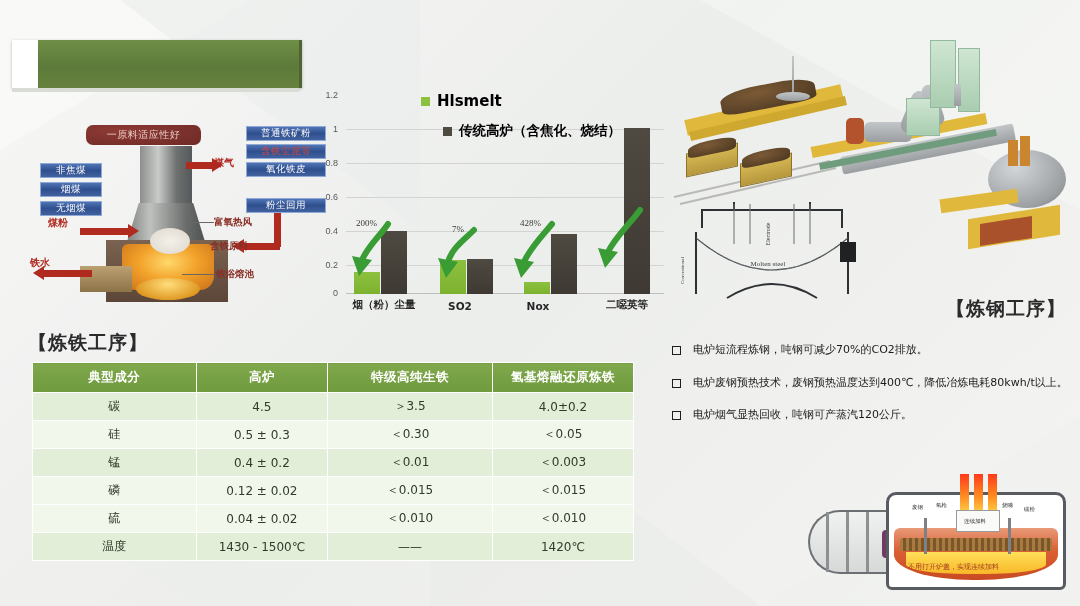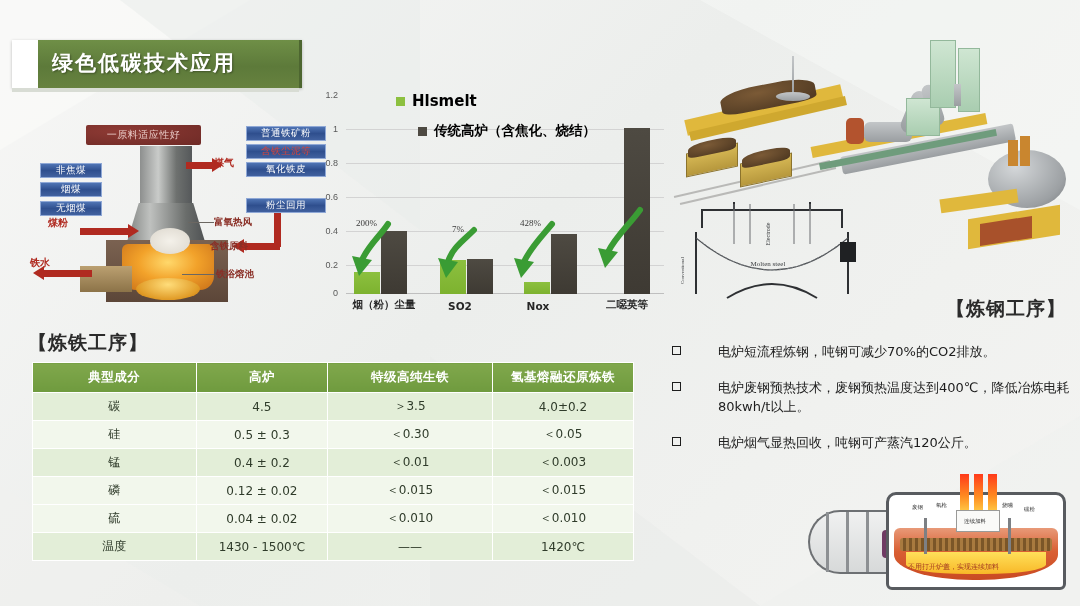--- a/index.html
+++ b/index.html
@@ -36,21 +36,21 @@
     color:#ffffff; font-size:21px; letter-spacing:2px; font-weight:bold;
     font-family:"DejaVu Sans","Liberation Sans",sans-serif;
     text-shadow: 1px 1px 2px rgba(0,0,0,.35);
   }
 
   
   .ironmaking { position:absolute; left:18px; top:118px; width:300px; height:200px; }
   .oval-label {
     position:absolute; left:68px; top:7px; width:115px; height:20px;
     background: radial-gradient(ellipse at 30% 30%, #8e3a34 0%, #6e2a26 100%);
-    border-radius: 2px; color:#e8c9c5; font-size:10px;
+    border-radius: 7px; color:#e8c9c5; font-size:10px;
     display:flex; align-items:center; justify-content:center; letter-spacing:.5px;
     font-family:"DejaVu Sans","Liberation Sans",sans-serif;
   }
   .bluebox {
     position:absolute; height:15px;
     background: linear-gradient(180deg,#4f74b4 0%,#2f4f8e 50%,#41619f 100%);
     border:1px solid #8fa8d6;
     color:#ffffff; font-size:9.5px; display:flex; align-items:center; justify-content:center;
     font-family:"DejaVu Sans","Liberation Sans",sans-serif; letter-spacing:.5px;
   }
@@ -97,21 +97,21 @@
   .gridline { position:absolute; left:34px; right:0; height:1px; background:#d3d3d3; }
   .axis-base { position:absolute; left:34px; right:0; bottom:28px; height:1px; background:#bfbfbf; }
   .group { position:absolute; bottom:0; display:flex; align-items:flex-end; gap:1px; }
   .bar { width:26px; }
   .bar.g { background: linear-gradient(180deg,#8cc03f 0%,#7db22f 100%); }
   .bar.d { background: linear-gradient(180deg,#4e4a42 0%,#3e3a33 100%); }
   .xlab { position:absolute; bottom:4px; font-size:10.5px; color:#262626; font-weight:bold;
     text-align:center; font-family:"DejaVu Sans","Liberation Sans",sans-serif; }
   .pct { position:absolute; font-size:9px; color:#3a3a3a; font-family:"Liberation Serif",serif; }
   .legend-item { position:absolute; display:flex; align-items:center; gap:7px;
-    font-weight:bold; font-family:"DejaVu Sans","Liberation Serif",serif; }
+    font-weight:bold; font-family:"DejaVu Sans","Liberation Serif",serif;margin-left:25px; }
   .legend-sw { width:9px; height:9px; display:inline-block; }
   .arrow-green { position:absolute; }
 
   
   .tbl { position:absolute; left:32px; top:362px; width:602px; border-collapse:collapse;
     font-family:"DejaVu Sans","Liberation Sans",sans-serif; }
   .tbl th { background: linear-gradient(180deg,#80a84c 0%,#6f9a3e 100%); color:#ffffff;
     font-size:12.5px; padding:6px 2px; border:1px solid #ffffff; font-weight:bold; letter-spacing:.5px; }
   .tbl td { font-size:12px; padding:5px 2px; text-align:center; border:1px solid #ffffff; color:#2f3b2a; }
   .tbl tr.odd td { background:#e3eed8; }
@@ -126,22 +126,22 @@
   .pipe { position:absolute; background: linear-gradient(180deg,#c3c6c8 0%,#9a9ea1 100%); }
   .rail { position:absolute; background:#b9b9b7; height:2px; }
   .ore { position:absolute; background: radial-gradient(ellipse at 40% 30%, #7b5a36 0%, #4b3620 100%); border-radius:40% 40% 20% 20%; }
   .wagon { position:absolute; background:linear-gradient(180deg,#d9bb57 0%,#b6973c 100%); border:1px solid #8c732c; }
   .eafdrum { position:absolute; background: radial-gradient(ellipse at 35% 30%, #d4d7d9 0%, #9ca0a3 70%, #74787b 100%); border-radius:50%; }
 
   
   .bullets { position:absolute; left:672px; top:342px; width:400px; }
   .bullet { display:flex; gap:12px; margin-bottom:16px; }
   .bullet-box { width:9px; height:9px; border:1.6px solid #1d1d1d; flex:0 0 auto; margin-top:4px; }
-  .bullet-text { font-size:13px; color:#1c1c1c; line-height:1.5;
-    font-family:"DejaVu Sans","Liberation Sans",sans-serif;margin-left:25px; }
+  .bullet-text { font-size:11px; color:#1c1c1c; line-height:1.5;
+    font-family:"DejaVu Sans","Liberation Sans",sans-serif; }
 
   
   .eaf { position:absolute; left:808px; top:474px; width:272px; height:132px; }
   .eaf-shell { position:absolute; left:78px; top:18px; width:180px; height:98px;
     background:#ffffff; border:3px solid #585b5f; border-radius:10px 10px 6px 6px; }
   .eaf-bath { position:absolute; left:86px; top:54px; width:164px; height:52px;
     background: linear-gradient(180deg,#e89a78 0%,#d95f33 45%,#c94a22 100%); border-radius:6px 6px 48% 48%; }
   .eaf-hot { position:absolute; left:98px; top:78px; width:140px; height:22px;
     background: linear-gradient(180deg,#ffe05a 0%,#f8b828 100%); border-radius:0 0 44% 44%; }
   .eaf-scrap { position:absolute; left:92px; top:64px; width:152px; height:13px;
@@ -165,21 +165,20 @@
   <div class="facet f2"></div>
   <div class="facet f3"></div>
   <div class="facet f4"></div>
   <div class="facet f5"></div>
   <div class="facet f6"></div>
 </div>
 
 <div class="title-wrap">
   <div class="title-bar"></div>
   <div class="title-left"></div>
-  <div class="title-text">绿色低碳技术应用</div>
 </div>
 
 <div class="ironmaking">
 
   <div class="oval-label">一原料适应性好</div>
 
   <div class="furn-body"></div>
   <div class="furn-neck"></div>
   <div class="furn-base"></div>
   <div class="furn-melt"></div>

